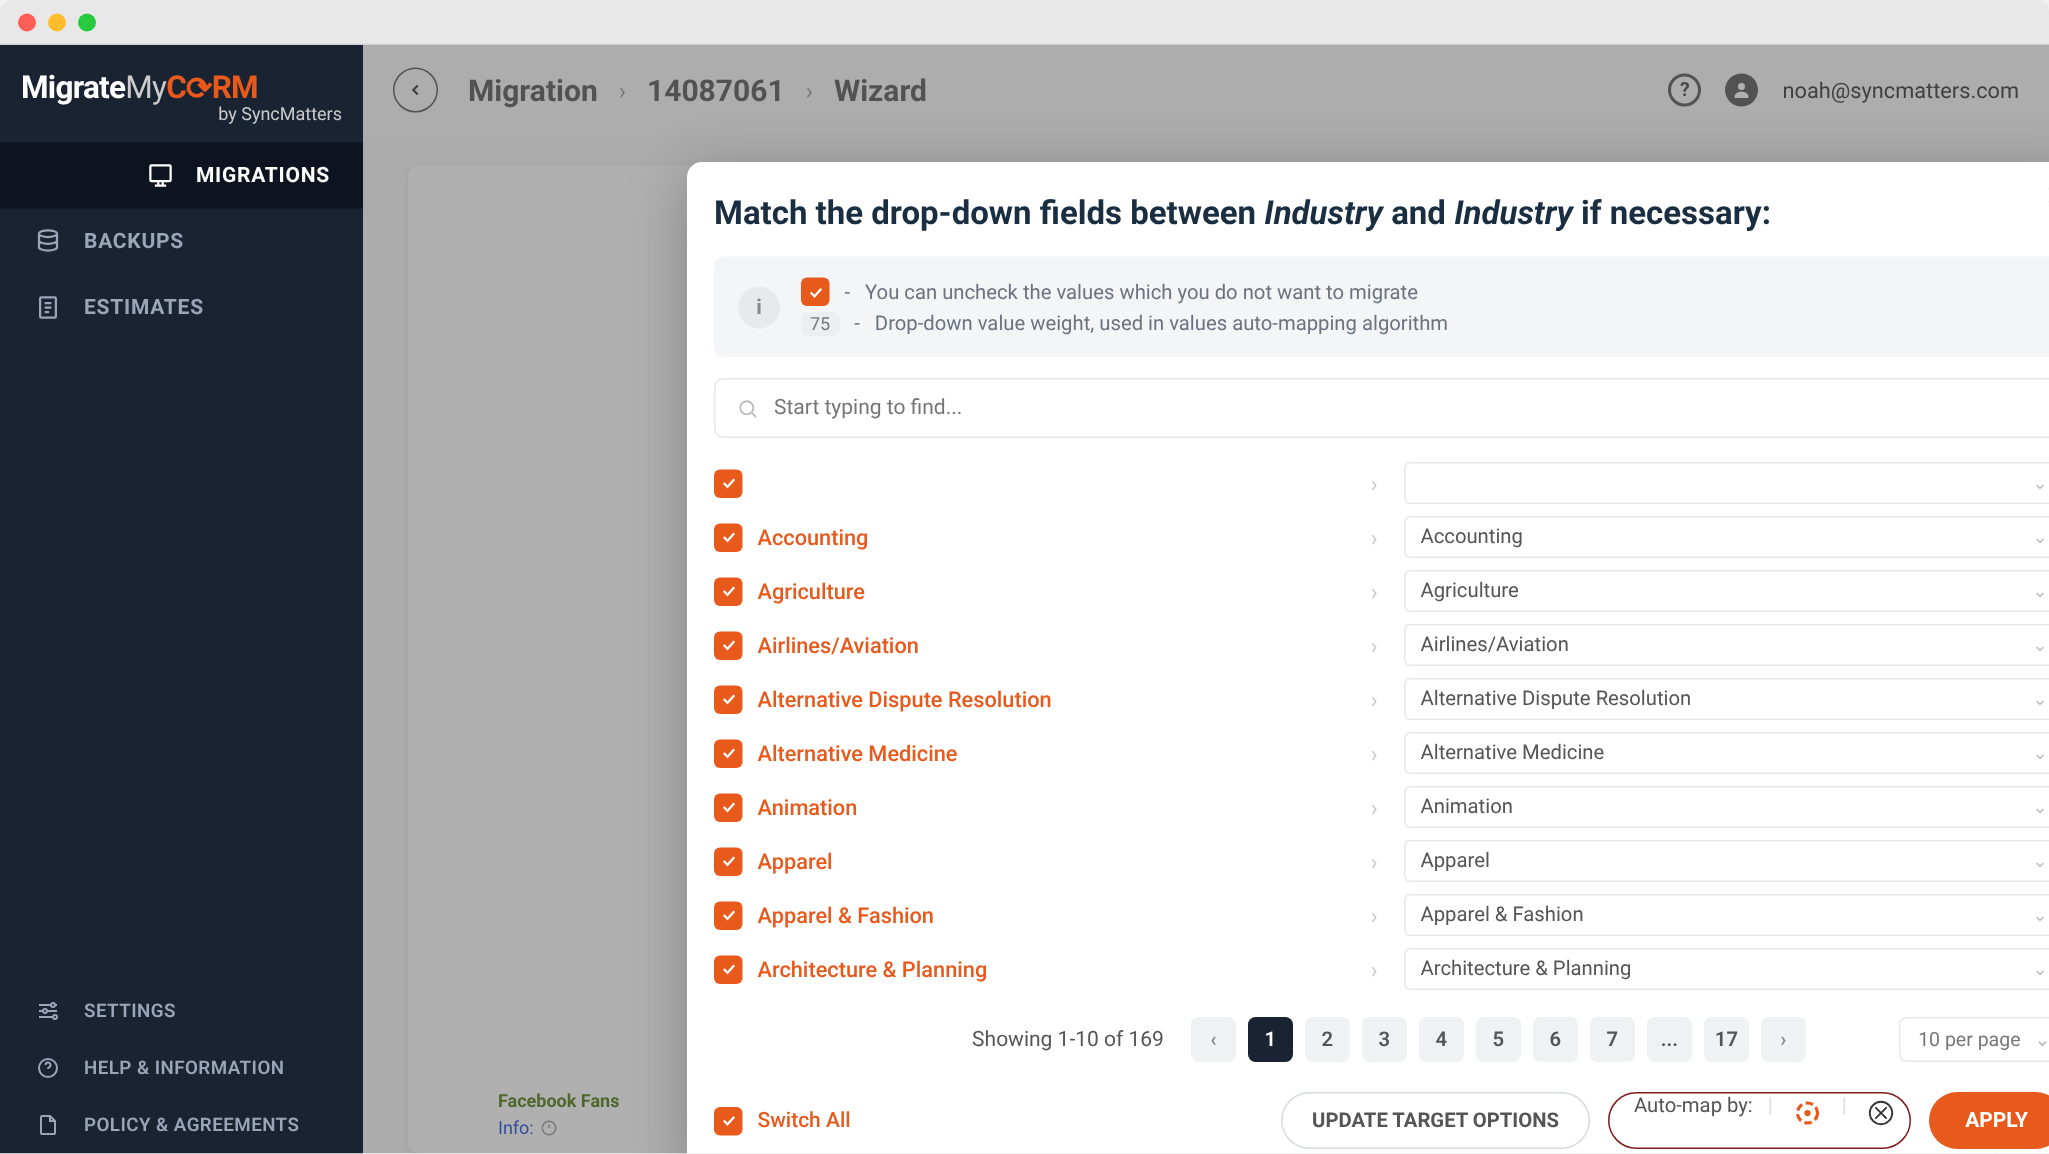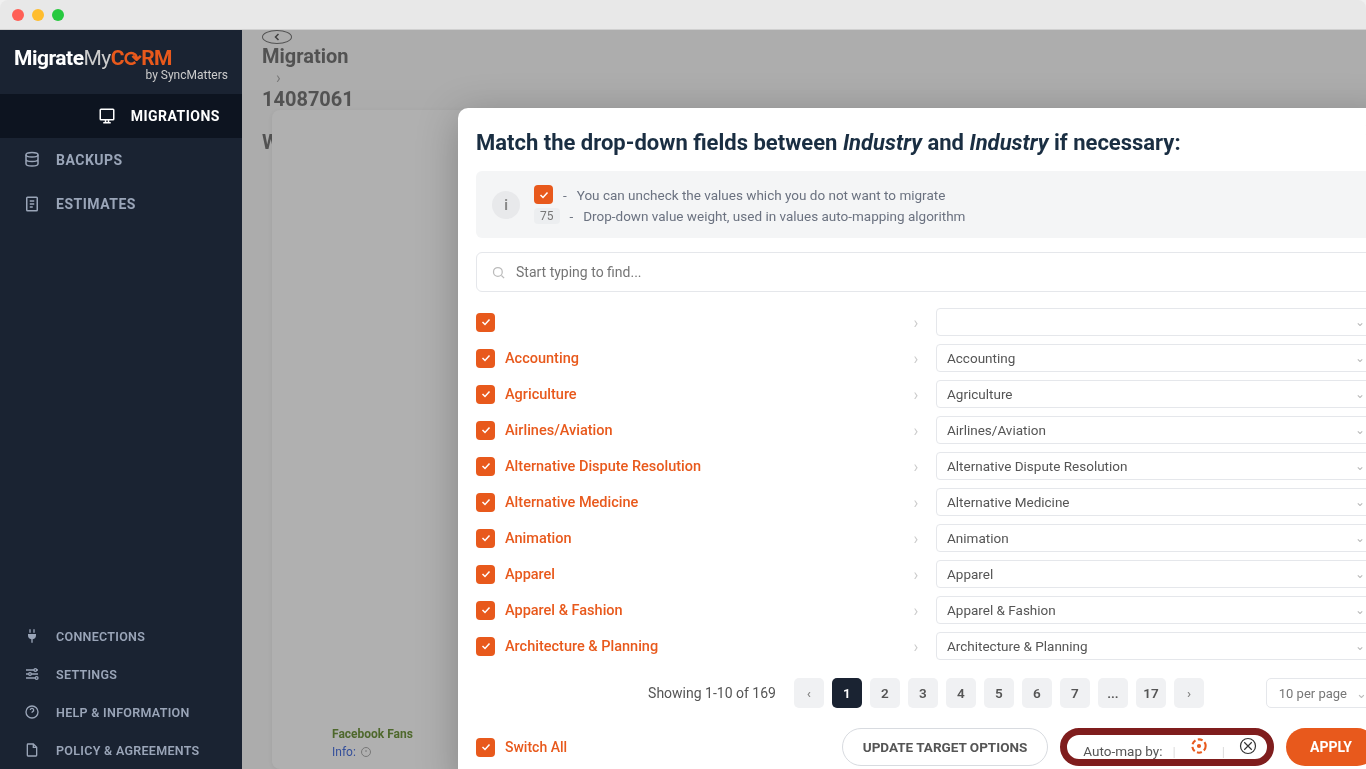--- a/index.html
+++ b/index.html
@@ -20,21 +20,21 @@
 .logo-main .orange { color: #e8591c; }
 .logo-sub { font-size: 12px; text-align: right; color: #ccc; margin-top: -2px; }
 .nav-item { display: flex; align-items: center; gap: 14px; padding: 12px 22px; font-size: 14px; font-weight: 700; letter-spacing: 0.5px; cursor: pointer; color: #9aa5b8;}
 .nav-item.active { background: #0d1420; color: #fff; justify-content: flex-end; }
 .nav-item .ico { width: 20px; height: 20px; display: flex; align-items: center; justify-content: center; }
 .sidebar-spacer { flex: 1; }
 .bottom-nav .nav-item { font-size: 12.5px; font-weight: 600; padding: 9px 22px; letter-spacing: 0.3px;}
 
 
 .main { flex: 1; background: #f7f7f7; position: relative; }
-.topbar { height: 60px; display: flex; padding: 0 20px; background: #fafafa; flex-direction: column;}
+.topbar { height: 60px; display: flex; align-items: center; padding: 0 20px; background: #fafafa;}
 .back-btn { width: 30px; height: 30px; border-radius: 50%; border: 1.5px solid #555; display:flex; align-items:center; justify-content:center; margin-right: 20px; cursor:pointer;}
 .crumb { font-size: 20px; font-weight: 700; color: #555; }
 .crumb-sep { margin: 0 14px; color: #999; }
 .top-right { margin-left: auto; display: flex; align-items: center; gap: 16px; color: #444;}
 .help-circ { width: 22px; height: 22px; border: 2px solid #555; border-radius: 50%; display:flex; align-items:center; justify-content:center; font-size:13px; font-weight:700;}
 .avatar { width: 22px; height: 22px; border-radius: 50%; background: #555; display:flex; align-items:center; justify-content:center; }
 
 
 .scrim { position: absolute; inset: 0; background: rgba(80,80,80,0.45); }
 
@@ -84,21 +84,21 @@
 .pg-btn { width:30px; height:30px; border-radius:5px; display:flex; align-items:center; justify-content:center; background:#f0f1f3; color:#555; font-size:13.5px; font-weight:600; cursor:pointer;}
 .pg-btn.active { background:#1a2332; color:#fff;}
 .pg-btn.nav { background:#f0f1f3; color:#888;}
 .per-page { position:absolute; right:0; height: 30px; border:1px solid #e5e7eb; border-radius:5px; padding: 0 28px 0 12px; font-size:13px; color:#777; display:flex; align-items:center; cursor:pointer;}
 .per-page::after { content:'⌄'; position:absolute; right:8px; color:#bbb;}
 
 .footer-row { display:flex; align-items:center; margin-top: 20px;}
 .switch-all { display:flex; align-items:center; gap:10px; color:#e8591c; font-size:14px; font-weight:500;}
 .foot-right { margin-left:auto; display:flex; align-items:center; gap:12px;}
 .btn-outline { height: 38px; border:1px solid #d8dbe0; border-radius: 19px; padding: 0 20px; display:flex; align-items:center; font-size:13.5px; font-weight:700; color:#555; background:#fff; cursor:pointer;}
-.automap { height: 38px; border:7px solid #7f1d1d; border-radius: 19px; padding: 0 6px 0 16px; display:flex; align-items:flex-end; gap: 10px; font-size:13.5px; color:#555; background:#fff;}
+.automap { height: 38px; border:1px solid #7f1d1d; border-radius: 19px; padding: 0 6px 0 16px; display:flex; align-items:flex-start; gap: 10px; font-size:13.5px; color:#555; background:#fff;}
 .automap .opt { width:26px; height:26px; display:flex; align-items:center; justify-content:center; cursor:pointer;}
 .btn-apply { height: 38px; border-radius: 19px; background:#e8591c; color:#fff; padding: 0 24px; font-size:14px; font-weight:700; border:none; cursor:pointer;}
 
 svg { display: block; }
 </style>
 </head>
 <body>
 
 <div class="chrome">
   <div class="dot red"></div>
@@ -137,28 +137,20 @@
       <span class="ico">
           <svg width="18" height="18" viewBox="0 0 24 24" fill="none" stroke="currentColor" stroke-width="2">
             <rect x="5" y="3" width="14" height="18" rx="1"></rect>
             <path d="M9 8h6M9 12h6M9 16h4"></path>
           </svg>
         </span>
       <span>ESTIMATES</span>
     </div>
     <div class="sidebar-spacer"></div>
     <div class="bottom-nav">
-      <div class="nav-item">
-        <span class="ico">
-            <svg width="16" height="16" viewBox="0 0 24 24" fill="currentColor">
-              <path d="M8 2v5h2V2H8zm6 0v5h2V2h-2zM6 9v2a6 6 0 0 0 5 5.9V22h2v-5.1A6 6 0 0 0 18 11V9H6z"></path>
-            </svg>
-          </span>
-        <span>CONNECTIONS</span>
-      </div>
       <div class="nav-item">
         <span class="ico">
             <svg width="16" height="16" viewBox="0 0 24 24" fill="none" stroke="currentColor" stroke-width="2">
               <path d="M3 6h12M19 6h2M3 12h4M11 12h10M3 18h14M21 18h0"></path>
               <circle cx="17" cy="6" r="2"></circle>
               <circle cx="9" cy="12" r="2"></circle>
               <circle cx="19" cy="18" r="2"></circle>
             </svg>
           </span>
         <span>SETTINGS</span>

